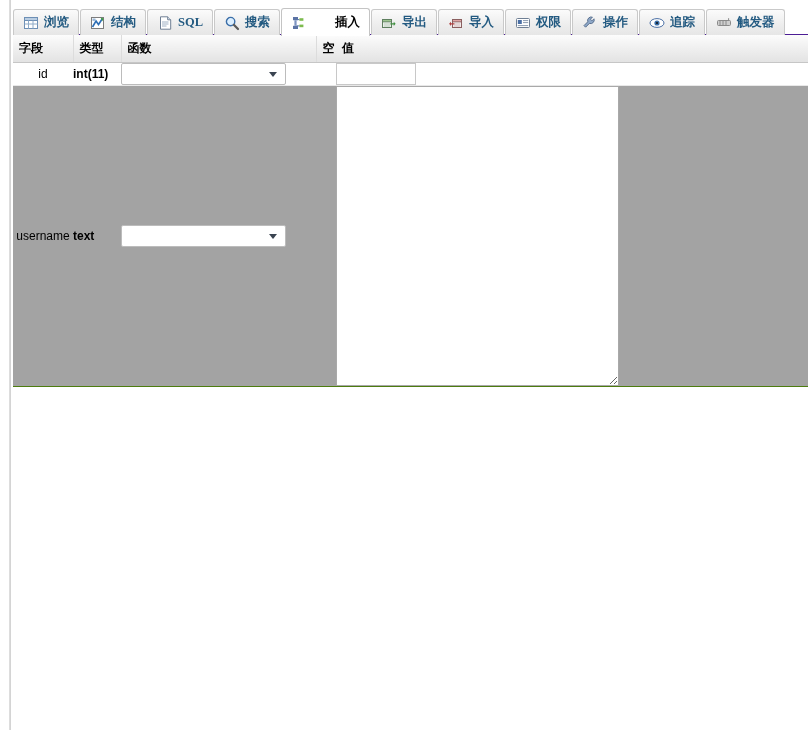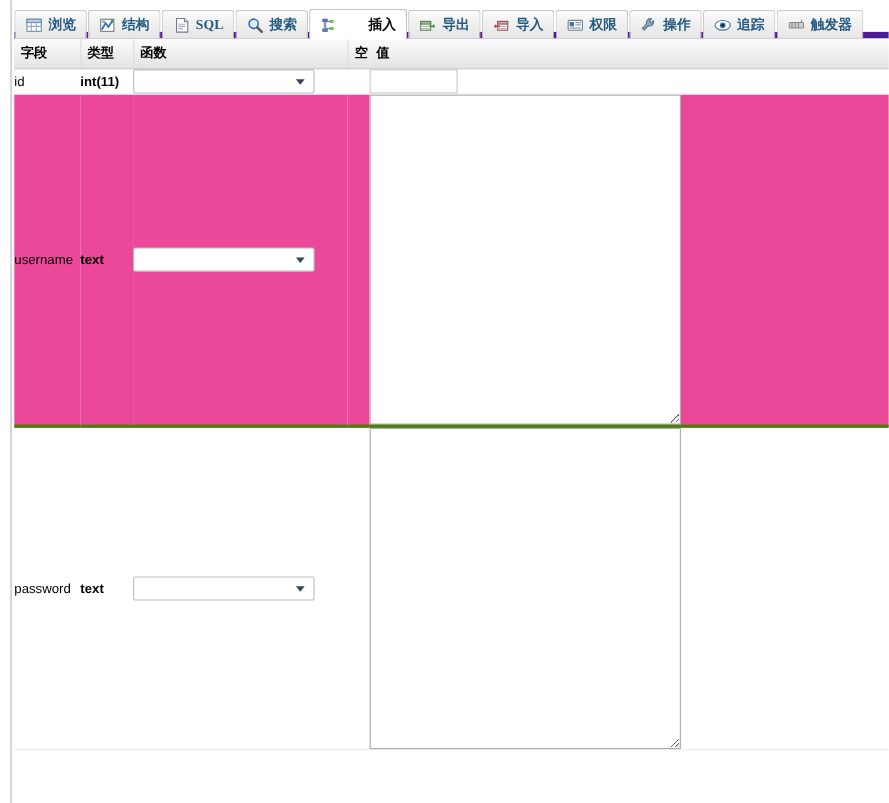--- a/index.html
+++ b/index.html
@@ -28,21 +28,21 @@
     z-index: 5;
   }
 
   
   #tabbar {
     position: absolute;
     left: 13px;
     top: 0;
     width: 795px;
     height: 35px;
-    border-bottom: 6px solid #4c1d95;
+    border-bottom: 1px solid #4c1d95;
     box-sizing: border-box;
     background: #ffffff;
   }
   #tablist {
     display: flex;
     align-items: flex-end;
     height: 34px;
     padding: 0;
     margin: 0;
     list-style: none;
@@ -110,23 +110,23 @@
   #insert-table th.c-null { border-right: none; }
   #insert-table th.c-value { border-right: none; }
 
   #insert-table td {
     padding: 0;
     vertical-align: middle;
     font-size: 12px;
     color: #000000;
   }
   tr.datarow td { border-bottom: 1px solid #e8e8e8; }
-  tr.datarow.marked td { background: #ec4899; border-bottom: 3px solid #4d7c0f; }
-
-  td.c-field  { text-align: left; padding: 6px 8px 6px 4px; white-space: nowrap; margin-left: 28px; }
+  tr.datarow.marked td { background: #a3a3a3; border-bottom: 1px solid #4d7c0f; }
+
+  td.c-field  { text-align: center; padding: 6px 8px 6px 4px; white-space: nowrap; margin-left: 28px; }
   td.c-type   { text-align: left;  padding: 6px 6px; white-space: nowrap; font-weight: bold; }
   td.c-func   { text-align: left;  padding: 6px 4px; }
   td.c-null   { text-align: center; padding: 6px 2px; }
   td.c-value  { text-align: left;  padding: 6px 4px; }
 
   select.func {
     width: 165px;
     height: 22px;
     font-family: "Liberation Sans", sans-serif;
     font-size: 12px;
@@ -339,23 +339,14 @@
       </tr>
       <tr class="datarow marked">
         <td class="c-field">username</td>
         <td class="c-type">text</td>
         <td class="c-func"><span class="selwrap"><select class="func"><option></option></select><span class="caret"></span></span></td>
         <td class="c-null"><span class="blank"></span></td>
         <td class="c-value">
           <textarea class="valarea ta-username" style=""></textarea>
         </td>
       </tr>
-      <tr class="datarow">
-        <td class="c-field">password</td>
-        <td class="c-type">text</td>
-        <td class="c-func"><span class="selwrap"><select class="func"><option></option></select><span class="caret"></span></span></td>
-        <td class="c-null"><span class="blank"></span></td>
-        <td class="c-value">
-          <textarea class="valarea ta-password" style=""></textarea>
-        </td>
-      </tr>
     </tbody>
 </table>
 
 </body></html>

